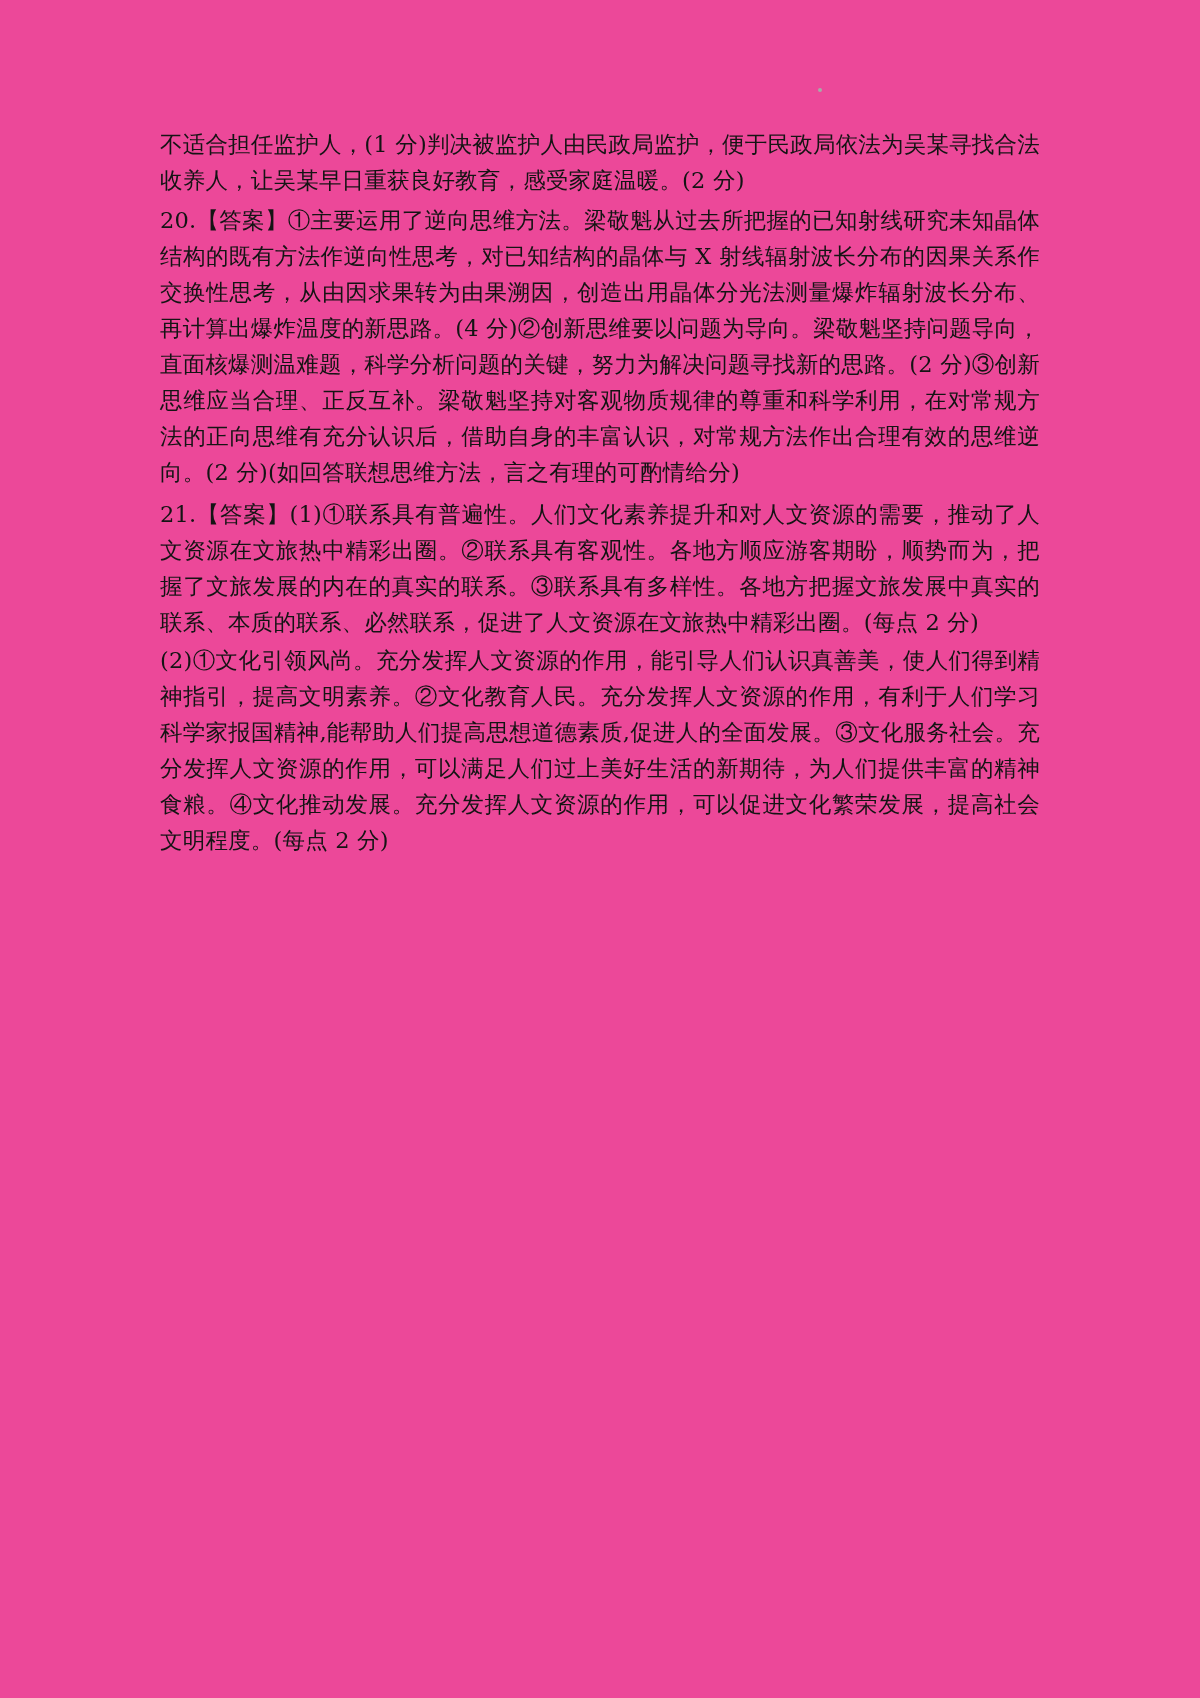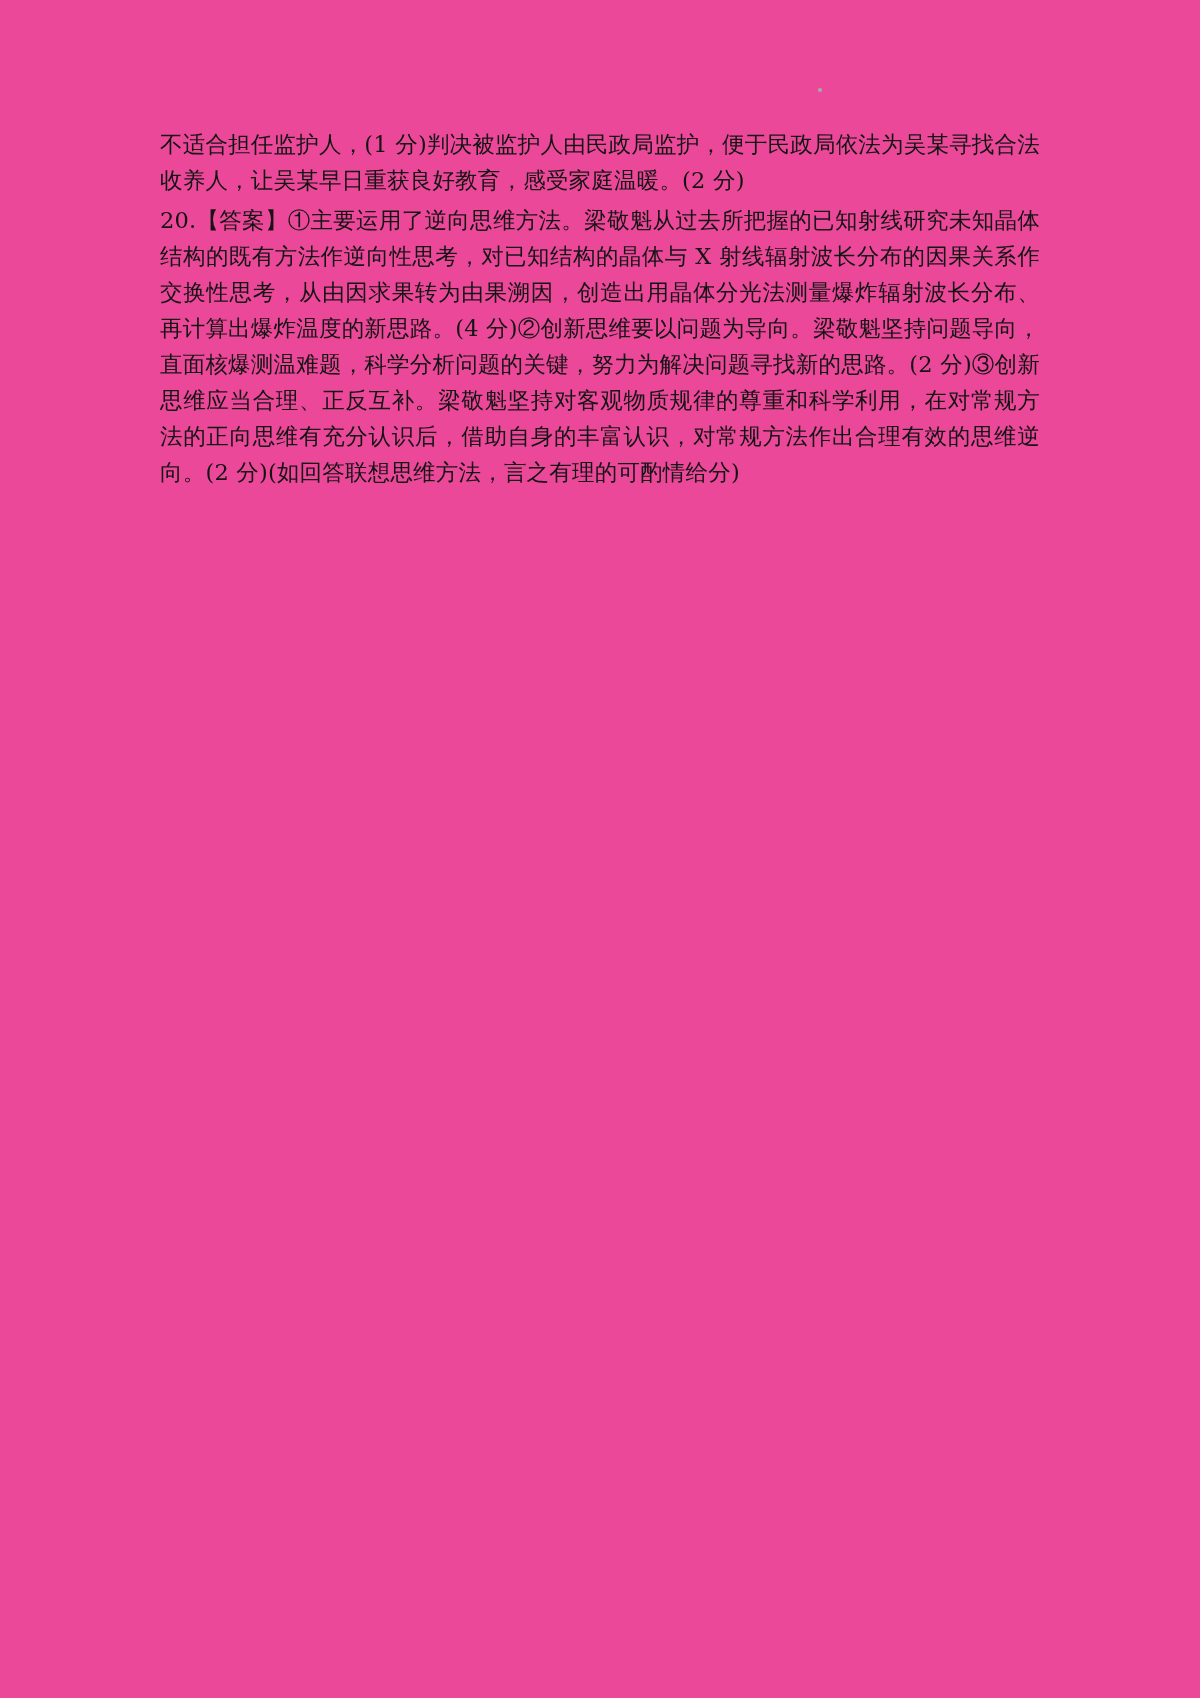--- a/index.html
+++ b/index.html
@@ -50,15 +50,17 @@
 </head>
 <body>
 
 <div class="page">
 
   <div class="page-mark"></div>
 
   <div class="content">
     <p class="para first">不适合担任监护人，(1 分)判决被监护人由民政局监护，便于民政局依法为吴某寻找合法收养人，让吴某早日重获良好教育，感受家庭温暖。(2 分)</p>
     <p class="para">20.【答案】①主要运用了逆向思维方法。梁敬魁从过去所把握的已知射线研究未知晶体结构的既有方法作逆向性思考，对已知结构的晶体与 X 射线辐射波长分布的因果关系作交换性思考，从由因求果转为由果溯因，创造出用晶体分光法测量爆炸辐射波长分布、再计算出爆炸温度的新思路。(4 分)②创新思维要以问题为导向。梁敬魁坚持问题导向，直面核爆测温难题，科学分析问题的关键，努力为解决问题寻找新的思路。(2 分)③创新思维应当合理、正反互补。梁敬魁坚持对客观物质规律的尊重和科学利用，在对常规方法的正向思维有充分认识后，借助自身的丰富认识，对常规方法作出合理有效的思维逆向。(2 分)(如回答联想思维方法，言之有理的可酌情给分)</p>
+    <p class="para gap">21.【答案】(1)①联系具有普遍性。人们文化素养提升和对人文资源的需要，推动了人文资源在文旅热中精彩出圈。②联系具有客观性。各地方顺应游客期盼，顺势而为，把握了文旅发展的内在的真实的联系。③联系具有多样性。各地方把握文旅发展中真实的联系、本质的联系、必然联系，促进了人文资源在文旅热中精彩出圈。(每点 2 分)</p>
+    <p class="para">(2)①文化引领风尚。充分发挥人文资源的作用，能引导人们认识真善美，使人们得到精神指引，提高文明素养。②文化教育人民。充分发挥人文资源的作用，有利于人们学习科学家报国精神,能帮助人们提高思想道德素质,促进人的全面发展。③文化服务社会。充分发挥人文资源的作用，可以满足人们过上美好生活的新期待，为人们提供丰富的精神食粮。④文化推动发展。充分发挥人文资源的作用，可以促进文化繁荣发展，提高社会文明程度。(每点 2 分)</p>
   </div>
 
 </div>
 
 </body></html>

